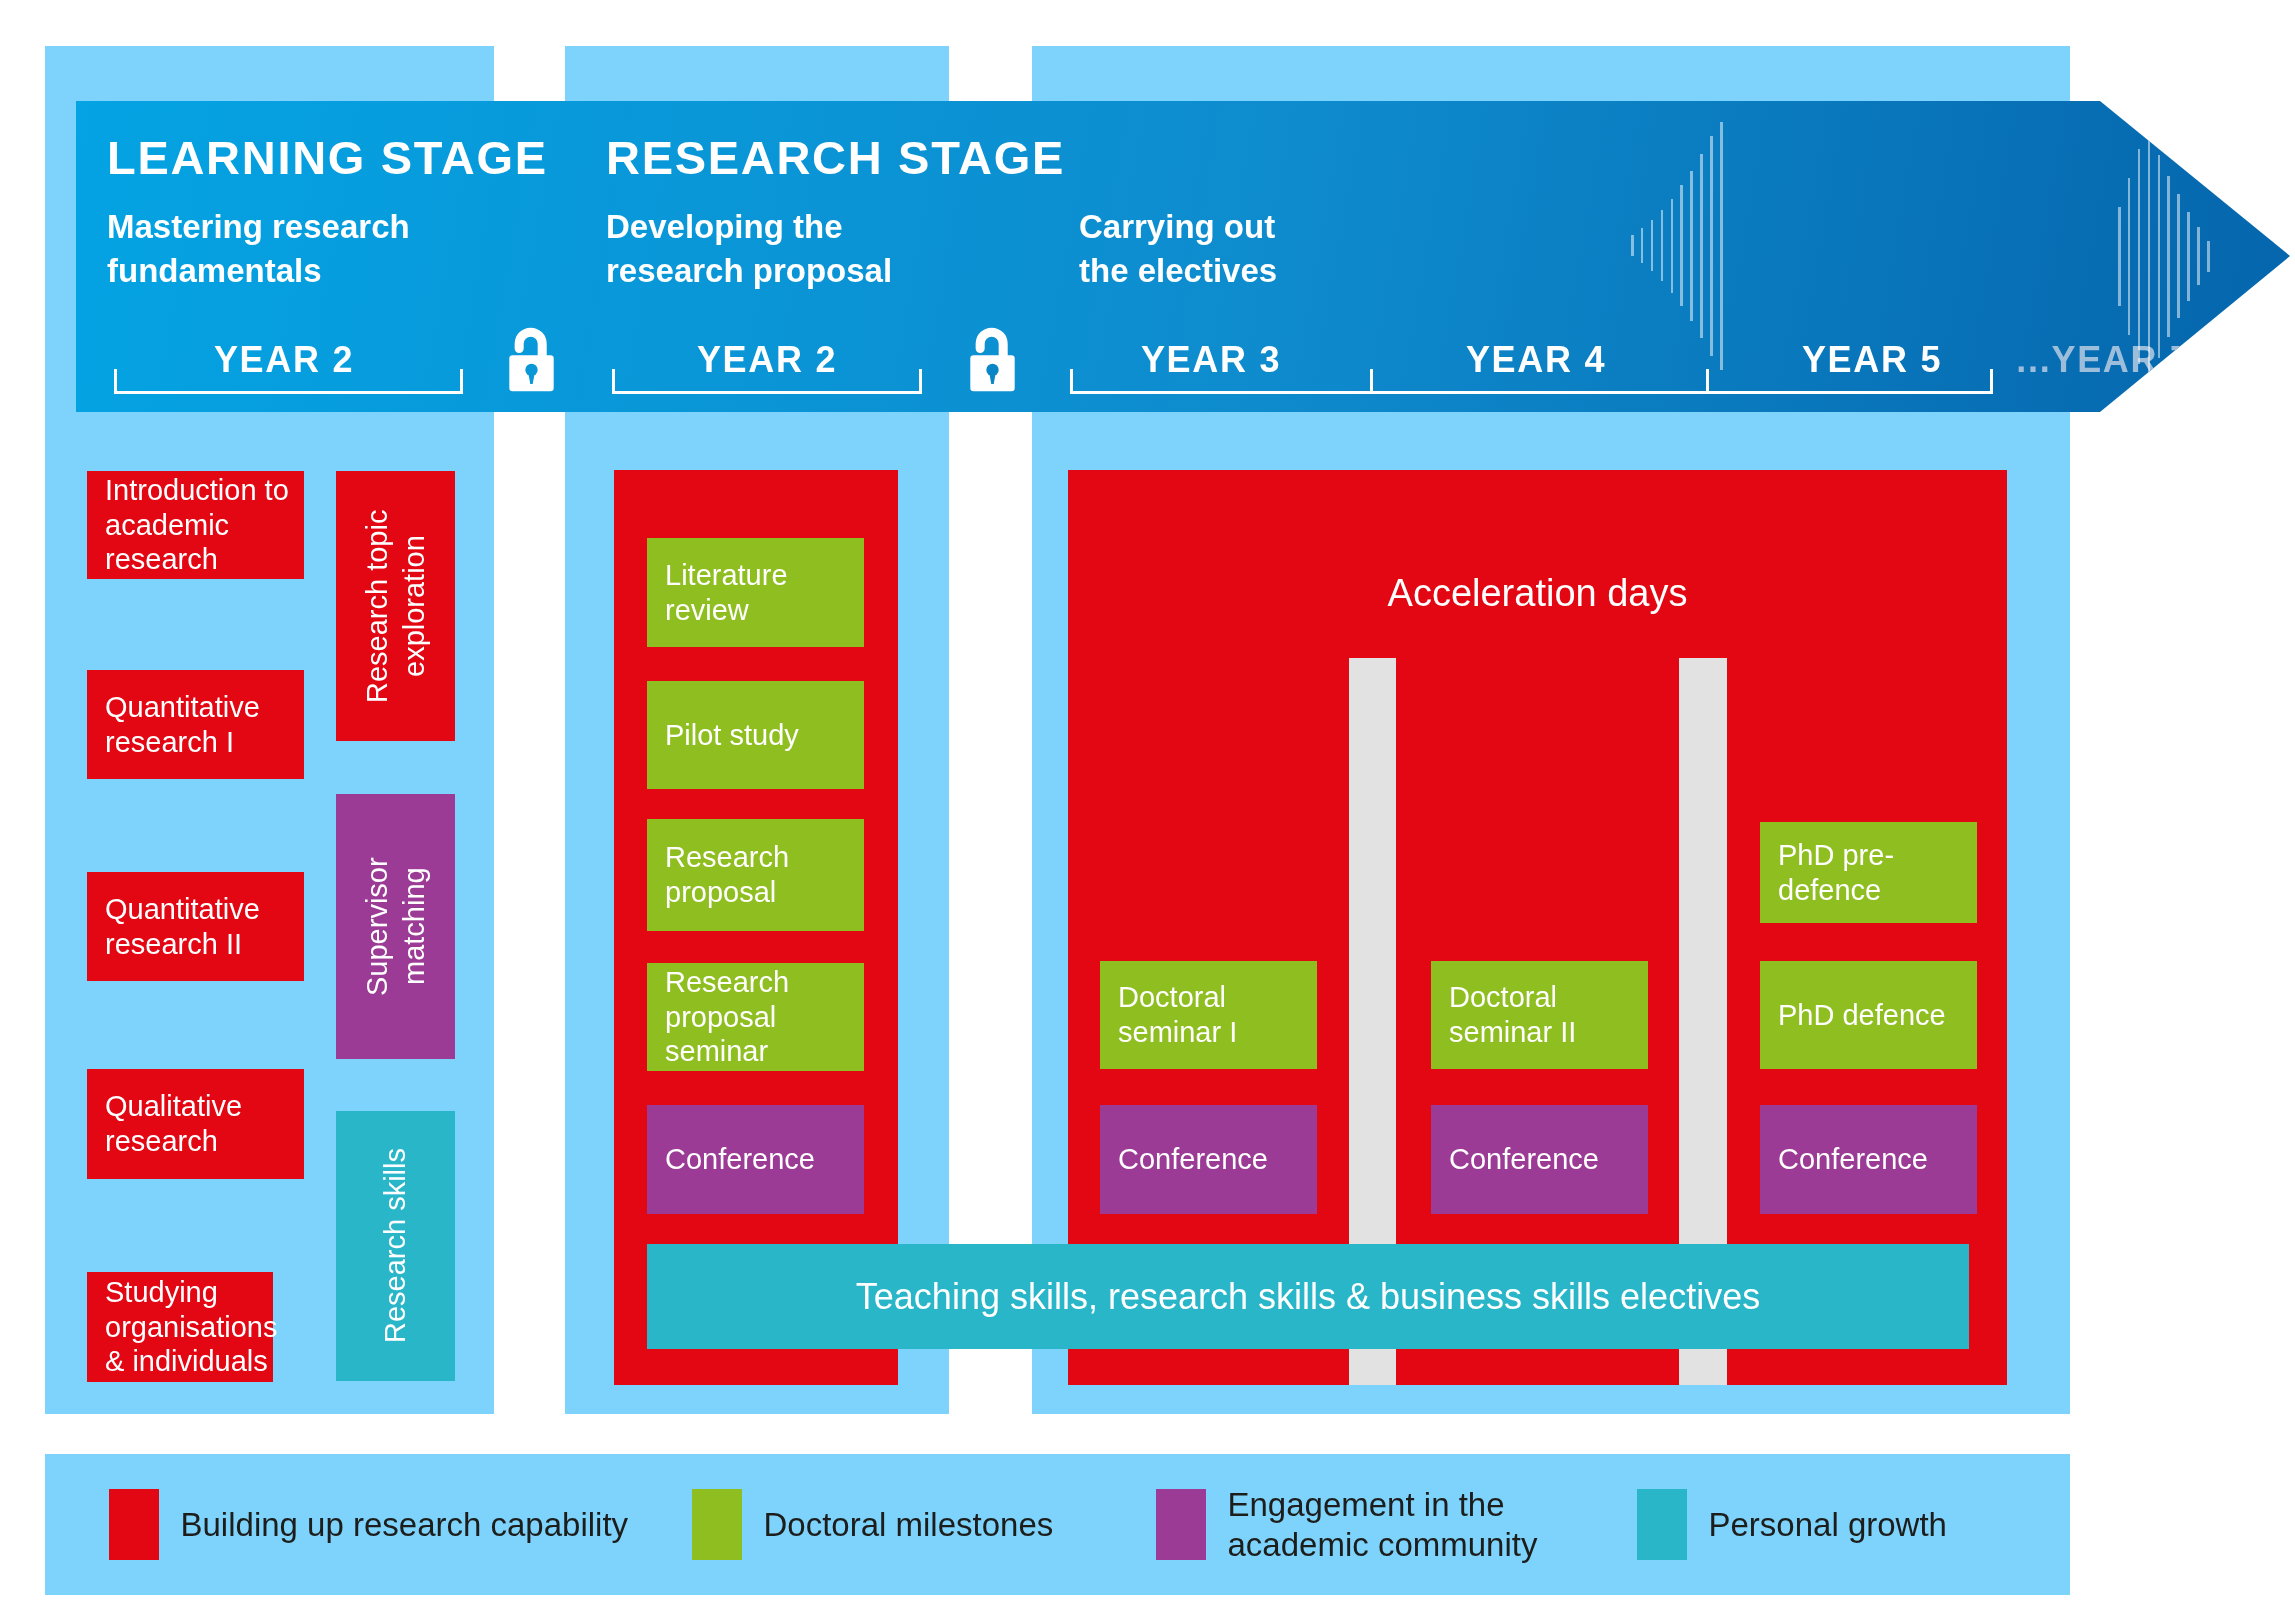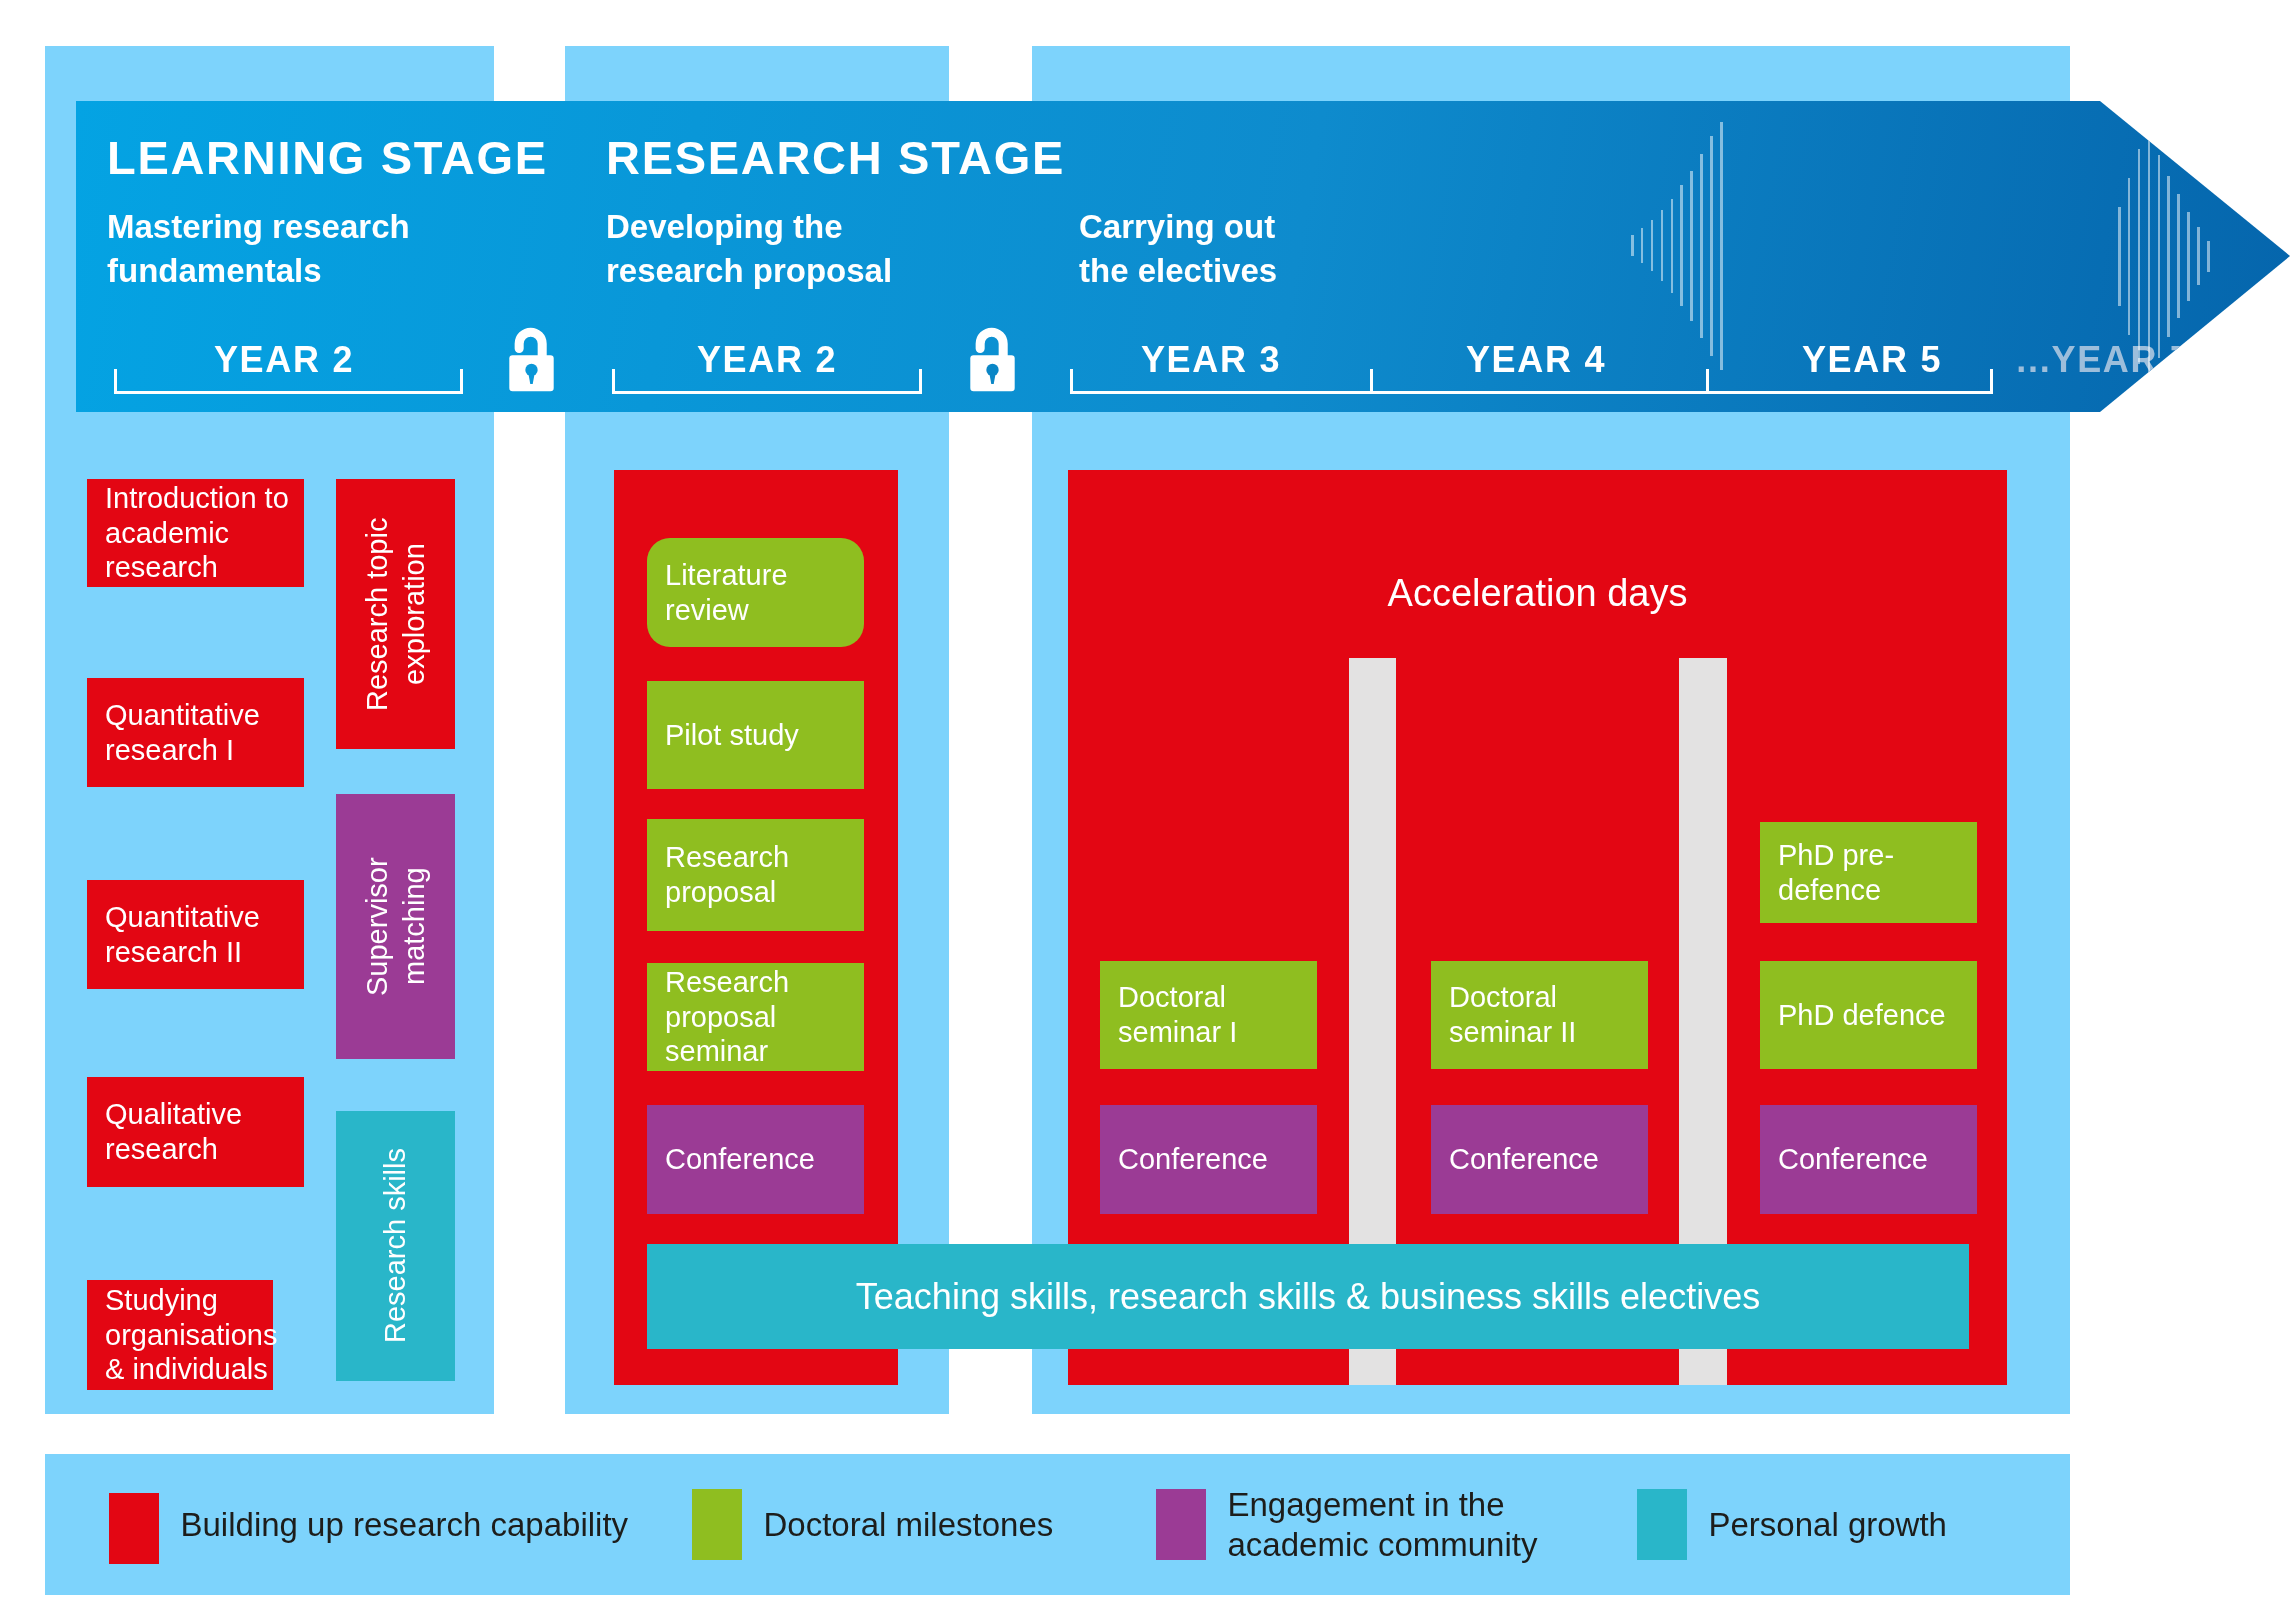--- a/index.html
+++ b/index.html
@@ -40,40 +40,40 @@
   .lock{position:absolute;top:218px;width:53px;height:74px;}
   #lock-1{left:429px;}
   #lock-2{left:890px;}
   .wave{position:absolute;display:flex;align-items:center;}
   .wave i{display:block;width:2.5px;background:#fff;opacity:.5;margin-right:7.4px;}
   #wave-a{left:1555px;top:20.7px;height:248px;}
   #wave-b{left:2042px;top:31px;height:248px;}
 
   
   .block{position:absolute;display:flex;align-items:center;color:#fff;font-size:29px;line-height:1.2;padding-left:18px;padding-right:6.6px;box-sizing:border-box;}
-  .red{background:#E30613;margin-top:8px;}
+  .red{background:#E30613;}
   .green{background:#8FBE20;}
   .purple{background:#9B3B95;}
   .cyan{background:#29B6C9;}
   .vblock{position:absolute;display:flex;align-items:center;justify-content:center;color:#fff;font-size:29px;line-height:1.25;
     writing-mode:vertical-rl;transform:rotate(180deg);text-align:center;padding:8.3px;box-sizing:border-box;}
 
   
   #blk-intro{left:87px;top:471px;width:217px;height:108px;}
   #blk-quant1{left:87px;top:670px;width:217px;height:109px;}
   #blk-quant2{left:87px;top:872px;width:217px;height:109px;}
   #blk-qual{left:87px;top:1069px;width:217px;height:110px;}
   #blk-studying{left:87px;top:1272px;width:186px;height:110px;}
   #vblk-topic{left:336px;top:471px;width:119px;height:270px;}
   #vblk-supervisor{left:336px;top:794px;width:119px;height:265px;}
   #vblk-skills{left:336px;top:1111px;width:119px;height:270px;}
 
   
   #container-y2{position:absolute;left:614px;top:470px;width:284px;height:915px;background:#E30613;}
-  #blk-lit{left:647px;top:538px;width:217px;height:109px;border-radius:23px;}
+  #blk-lit{left:647px;top:538px;width:217px;height:109px;}
   #blk-pilot{left:647px;top:681px;width:217px;height:108px;}
   #blk-proposal{left:647px;top:819px;width:217px;height:112px;}
   #blk-proposal-seminar{left:647px;top:963px;width:217px;height:108px;}
   #blk-conf-y2{left:647px;top:1105px;width:217px;height:109px;}
 
   
   #container-y35{position:absolute;left:1068px;top:470px;width:939px;height:915px;background:#E30613;}
   .y35-heading{position:absolute;left:0;width:100%;text-align:center;color:#fff;font-size:38px;font-weight:500;line-height:1;}
   #y35-heading-1{top:48px;}
   #y35-heading-2{top:104px;}

